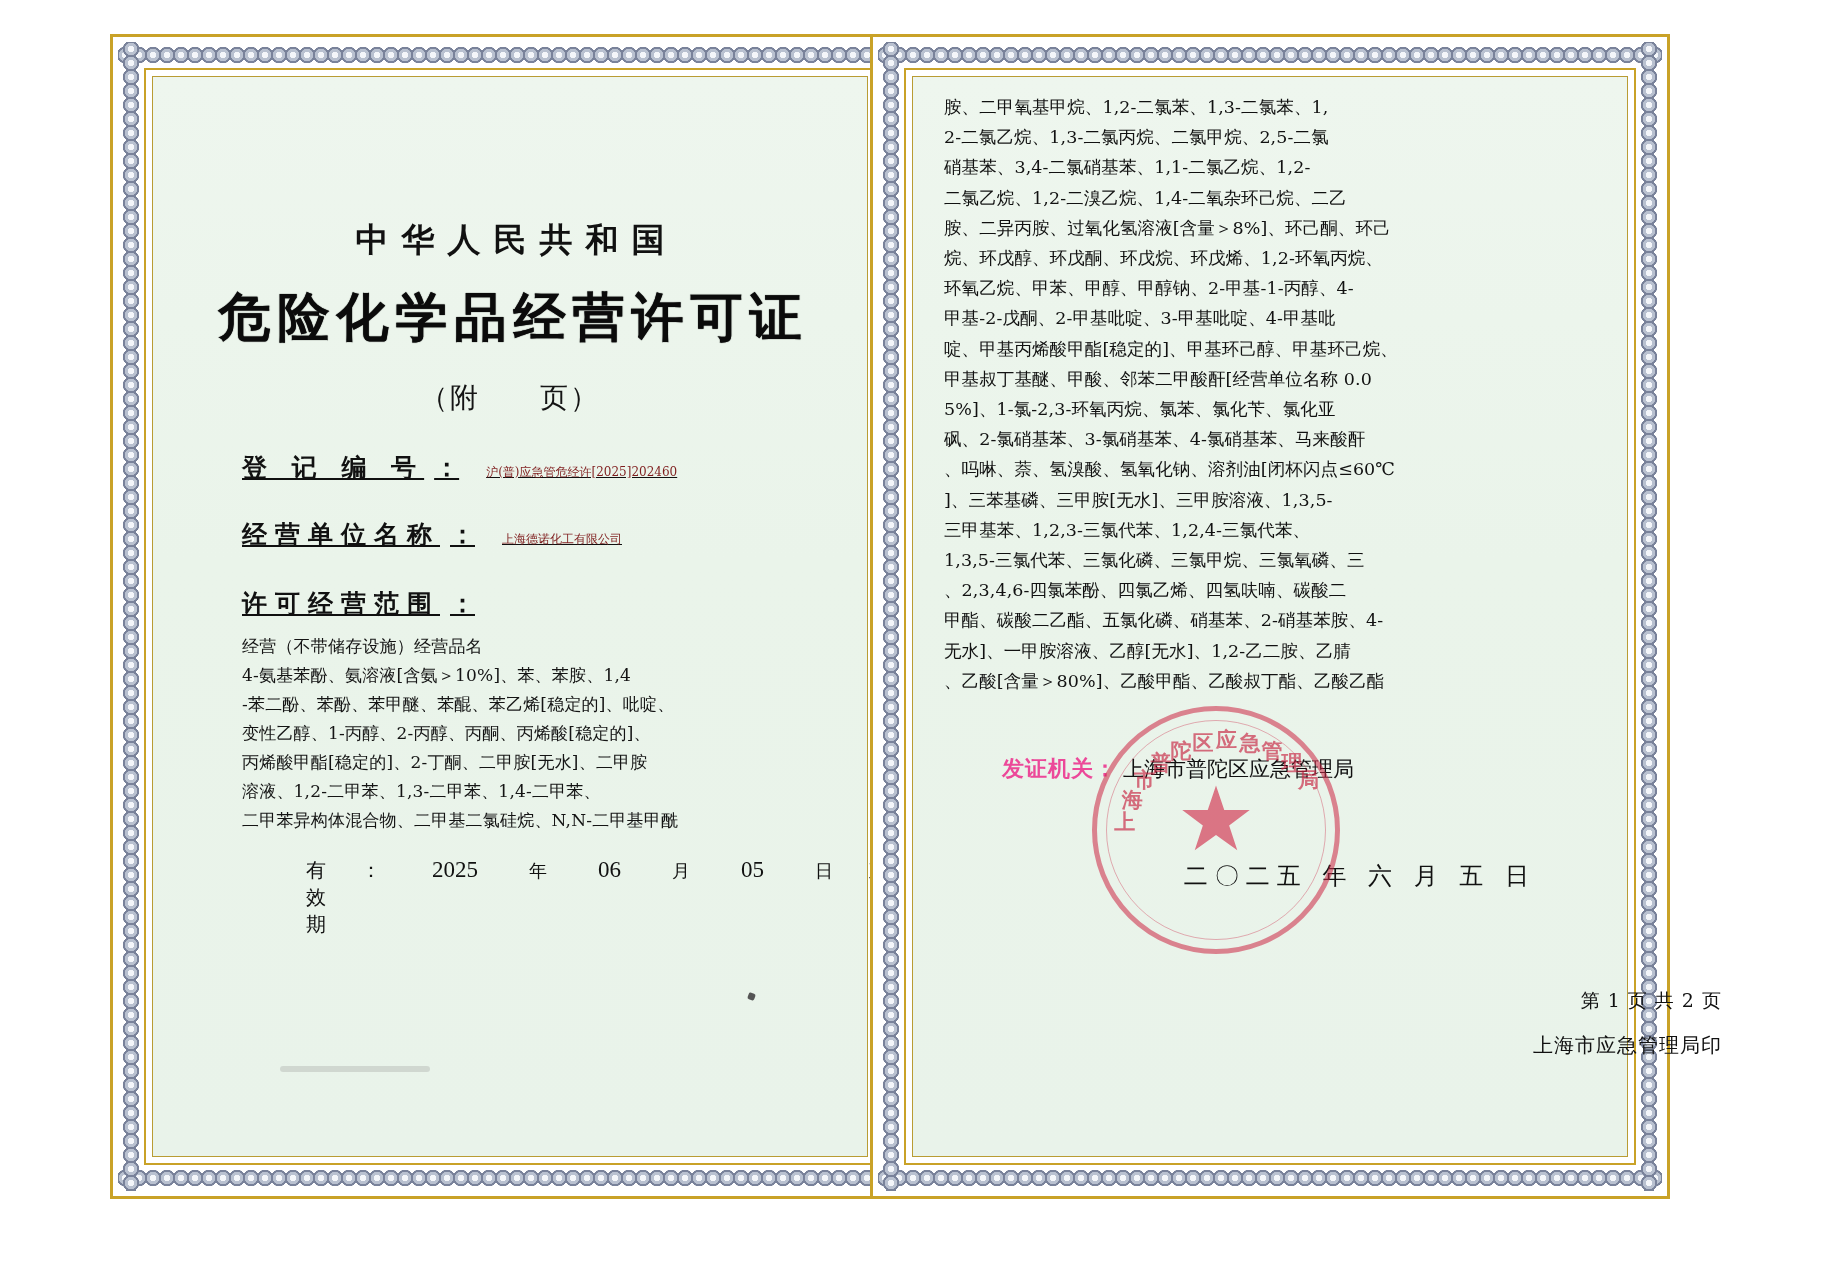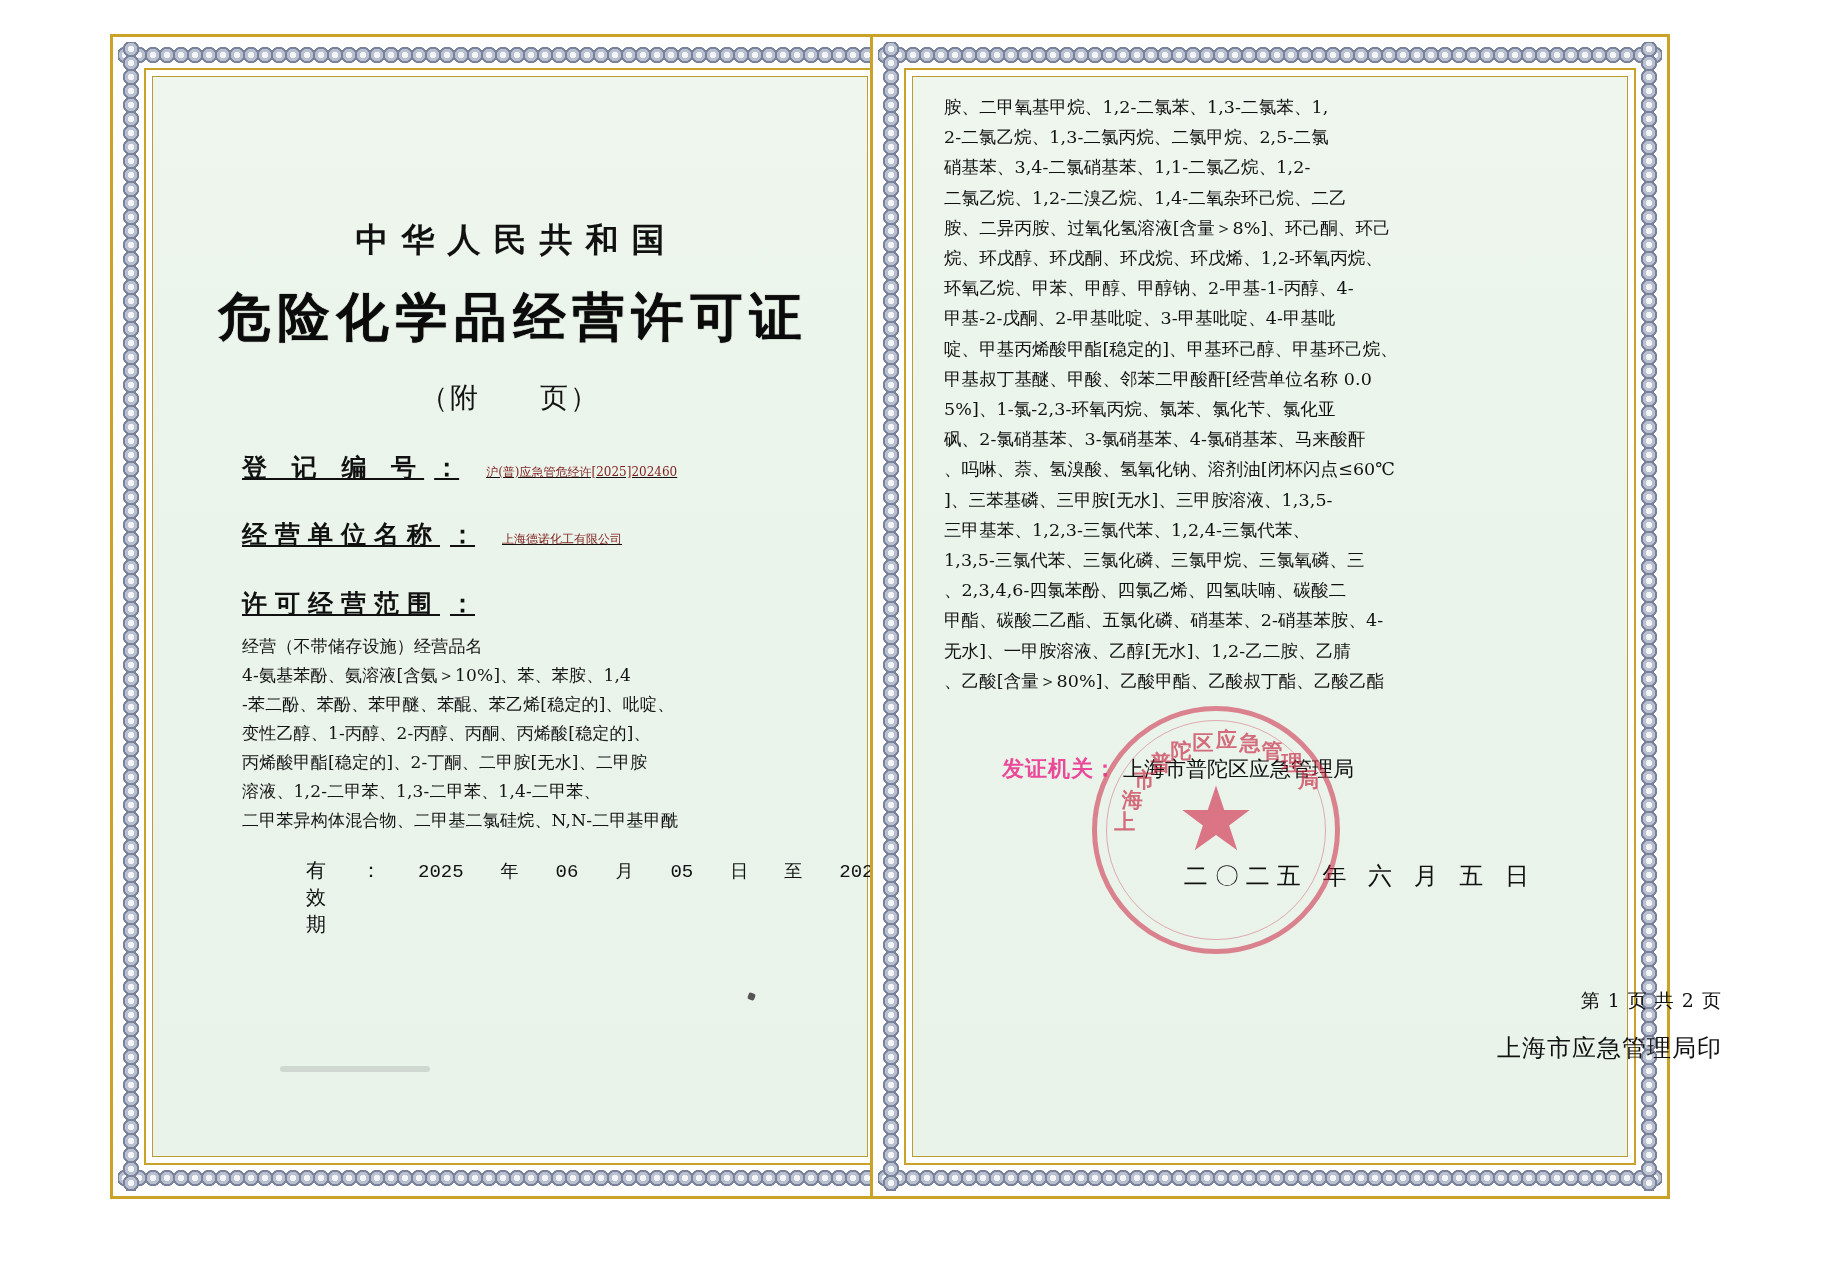--- a/index.html
+++ b/index.html
@@ -148,30 +148,30 @@
     line-height: 29px;
     font-family: "DejaVu Serif", serif;
     color: #141414;
     letter-spacing: 0.2px;
   }
   .scope-body div { white-space: nowrap; }
 
   .validity {
     margin-top: 22px;
     padding-left: 152px;
-    font-family: Liberation Mono, monospace;
+    font-family: Liberation Serif, serif;
     font-size: 19px;
     color: #111;
     display: flex;
     align-items: baseline;
     flex-wrap: nowrap;
     gap: 34px;
   }
   .validity .lbl { font-size: 20px; letter-spacing: 1px; }
-  .validity .num { font-size: 19px; margin: 0 2px; }
+  .validity .num { font-size: 23px; margin: 0 16px; }
   .validity .unit { font-size: 18px; margin: 0 1px; }
 
   
   .right-content {
     position: absolute;
     inset: 44px;
     padding: 14px 26px 0 30px;
     box-sizing: border-box;
   }
   .chem-list {
@@ -264,21 +264,21 @@
     top: 988px;
     font-size: 19px;
     font-family: "DejaVu Serif", serif;
     color: #111;
     letter-spacing: 1px;
   }
   .footer-org {
     position: absolute;
     right: 110px;
     top: 1032px;
-    font-size: 24px;
+    font-size: 20px;
     font-family: "DejaVu Serif", serif;
     color: #111;
     letter-spacing: 1px;
   }
   .corner-mark {
     position: absolute;
     left: 748px;
     top: 993px;
     width: 7px;
     height: 7px;

